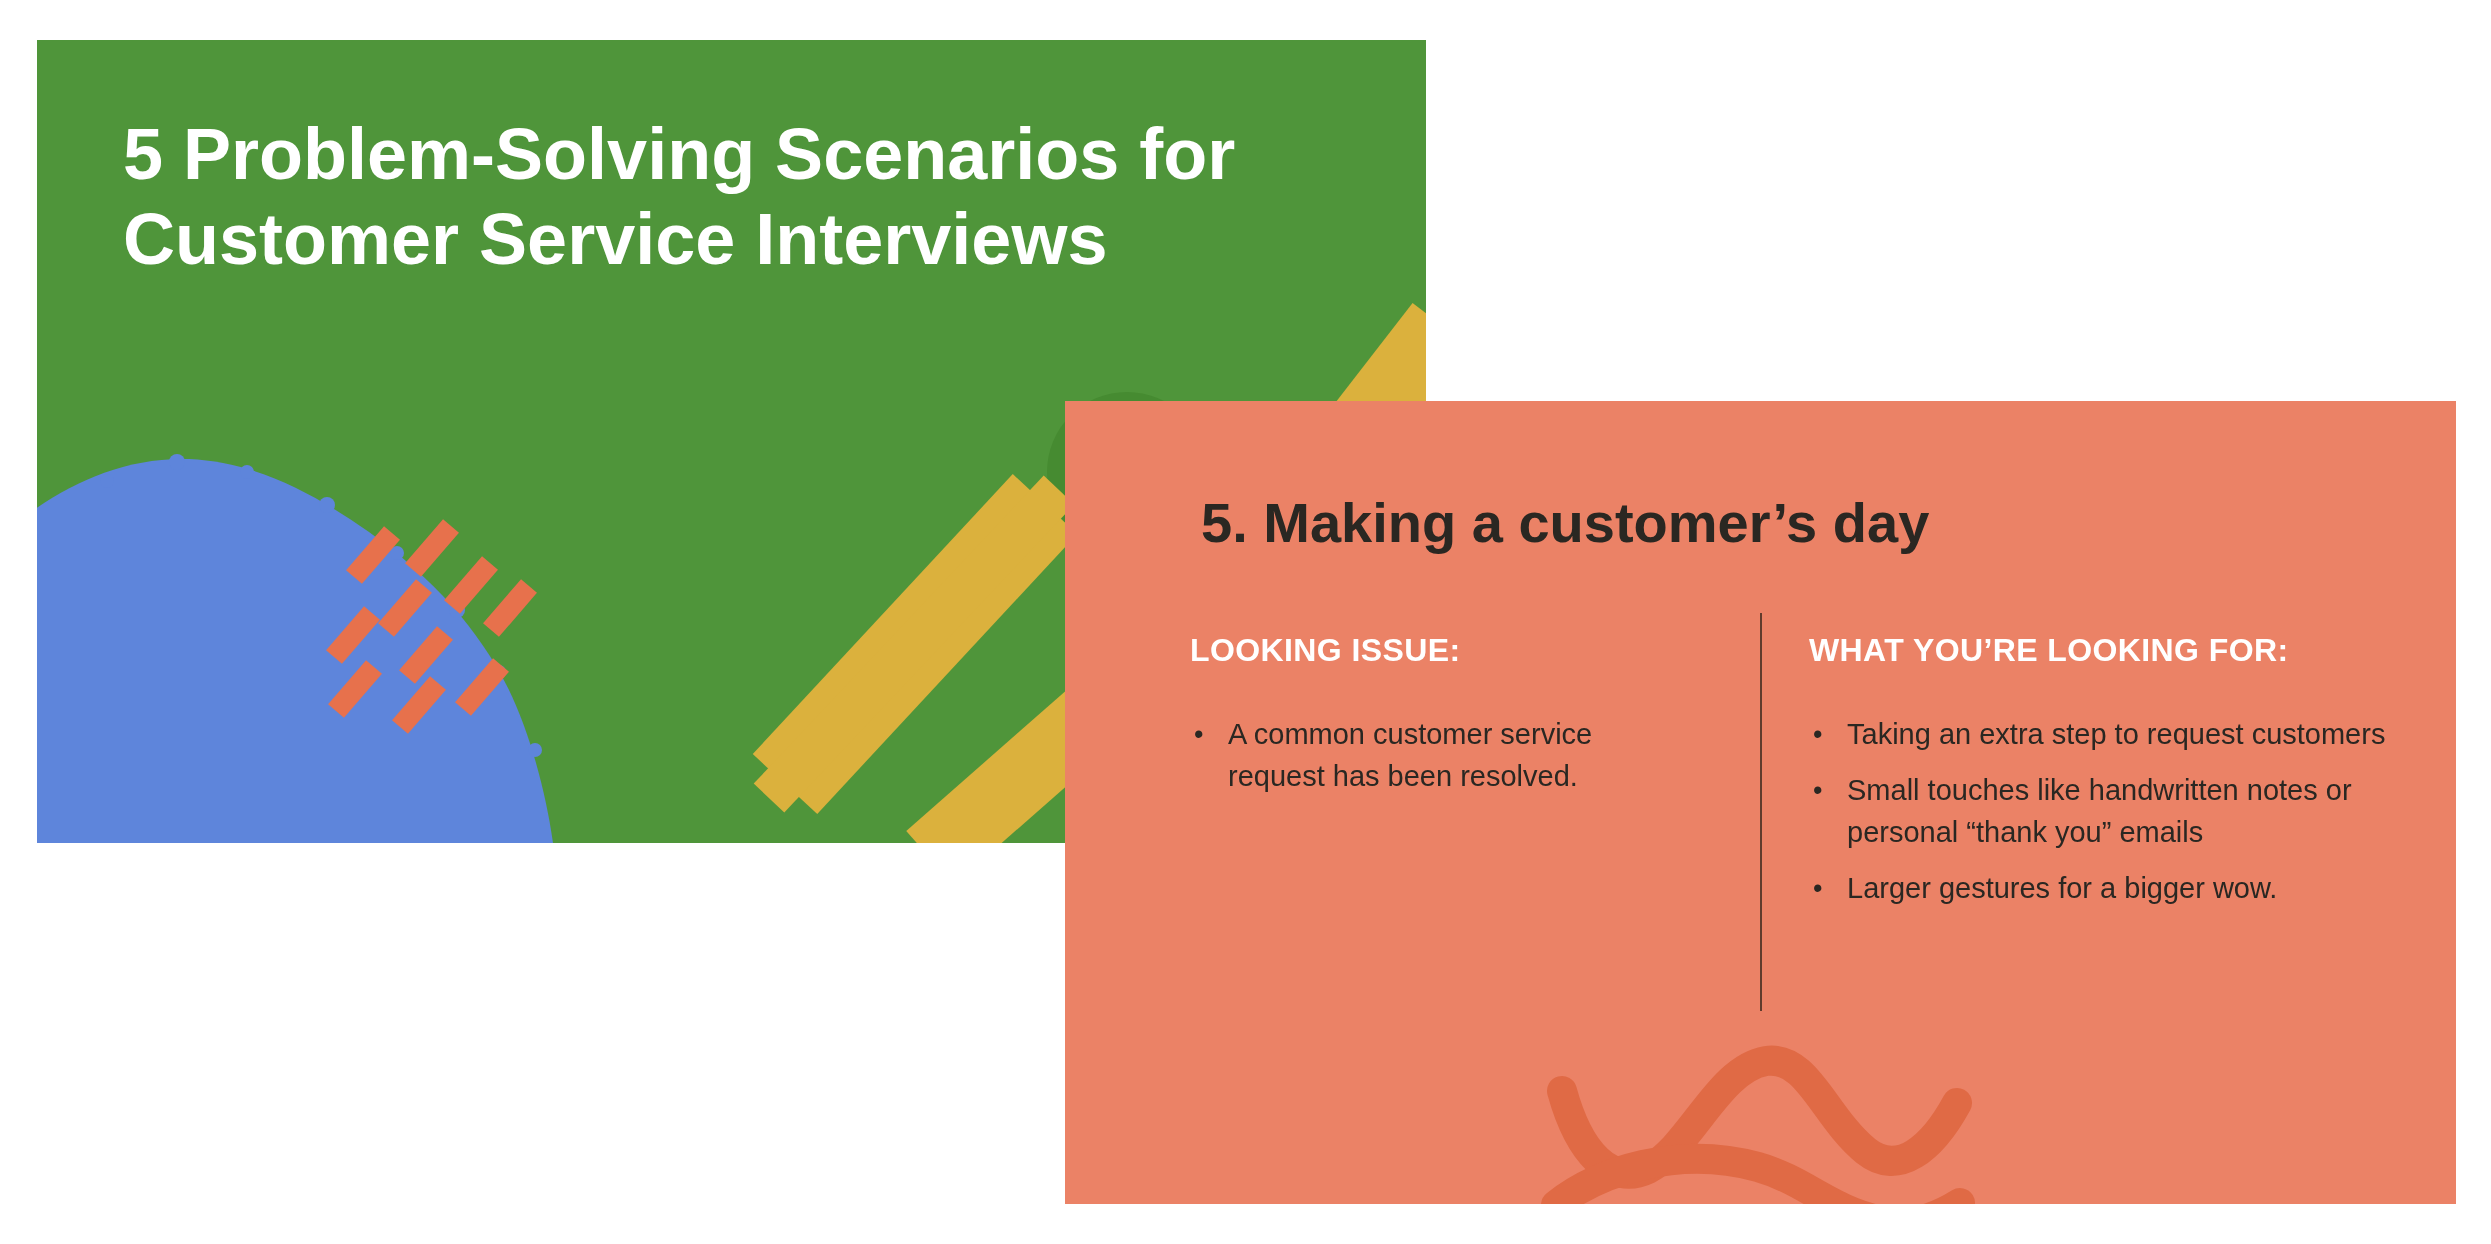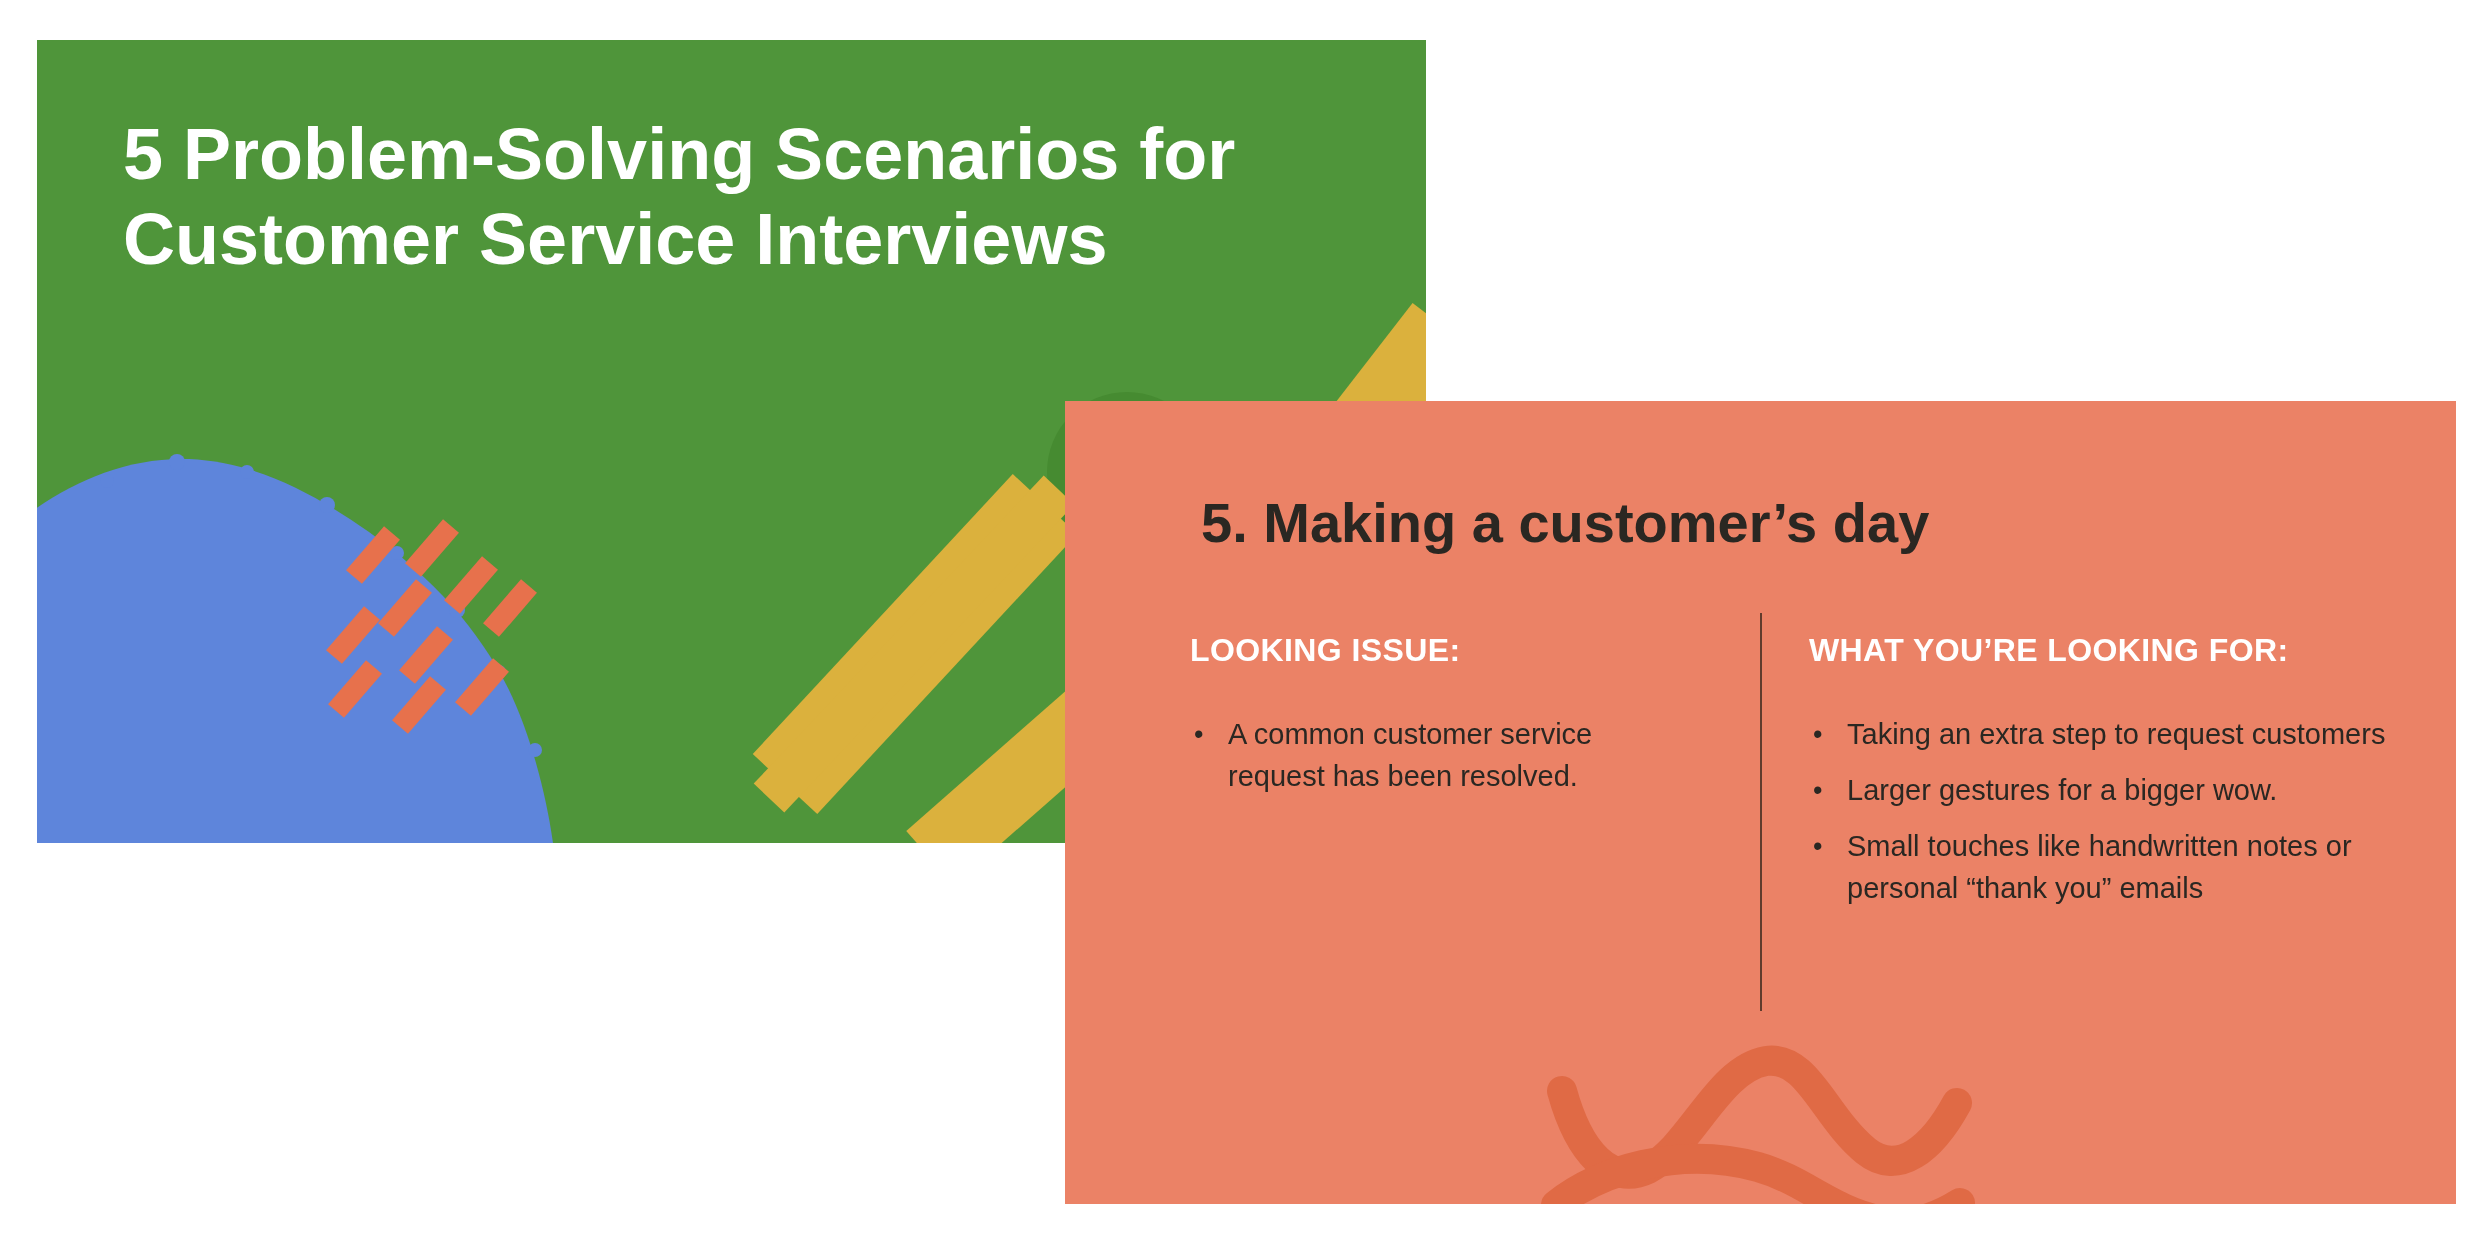--- a/index.html
+++ b/index.html
@@ -120,19 +120,19 @@
         <li><span>A common customer service request has been resolved.</span></li>
       </ul>
     </div>
 
     <div class="column-divider"></div>
 
     <div class="col col-right">
       <h3 class="col-heading">WHAT YOU’RE LOOKING FOR:</h3>
       <ul class="bullets">
         <li><span>Taking an extra step to request customers</span></li>
+        <li><span>Small touches like handwritten notes or personal “thank you” emails</span></li>
         <li><span>Larger gestures for a bigger wow.</span></li>
-        <li><span>Small touches like handwritten notes or personal “thank you” emails</span></li>
       </ul>
     </div>
   </div>
 
 </div>
 
 </body></html>

